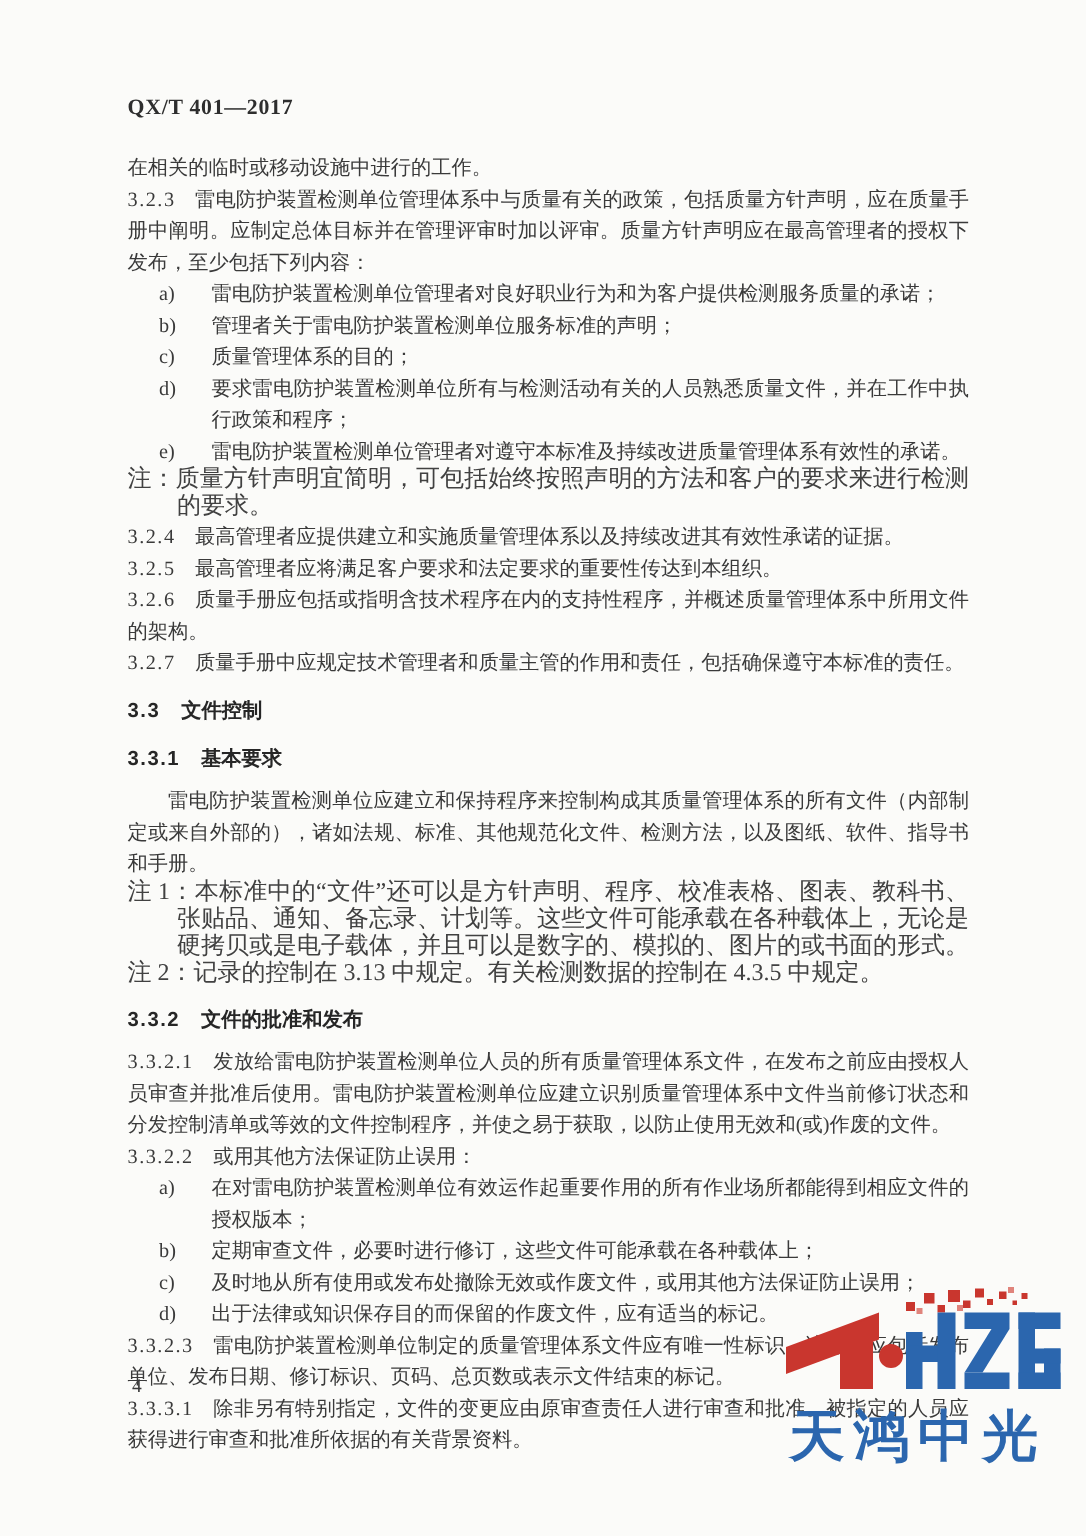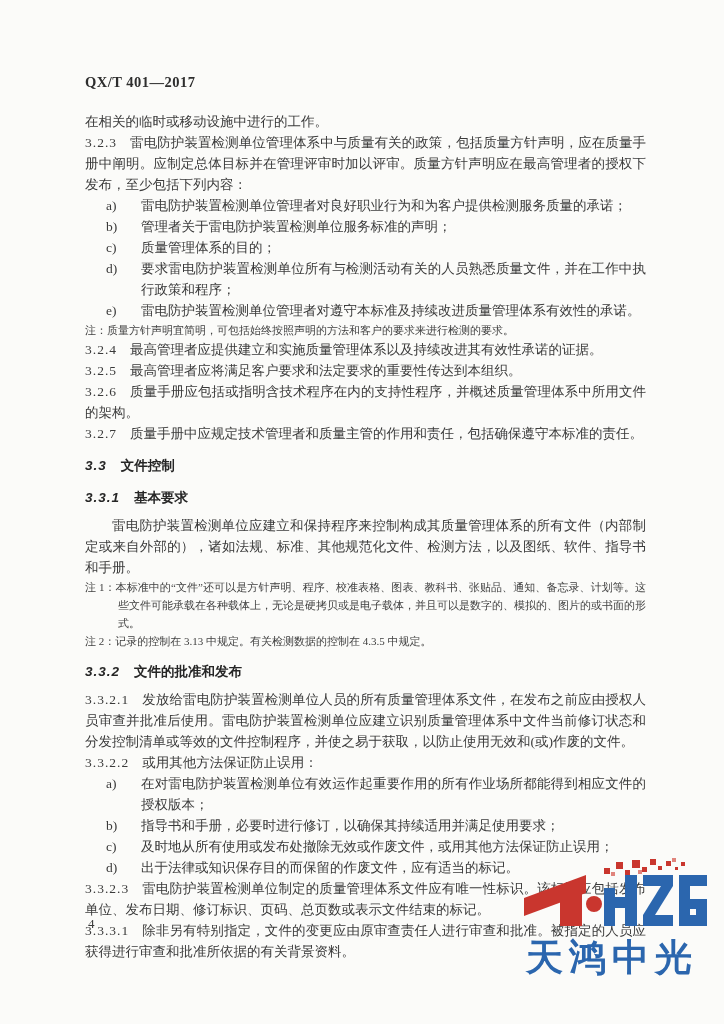--- a/index.html
+++ b/index.html
@@ -5,45 +5,45 @@
   html,body { margin:0; padding:0; background:#e8e8e8; }
   .page {
     position:relative;
     width:724px; height:1024px;
     margin:0 auto;
     background:#fbfbf9;
     font-family:"Liberation Serif","DejaVu Serif",serif;
     color:#3a3a3a;
     overflow:hidden;
   }
-  .inner { position:absolute; left:85px; top:74px; width:561px; }
+  .inner { position:absolute; left:85px; top:64px; width:561px; }
   .doc-code {
     font-weight:bold; font-size:14.5px; letter-spacing:0.5px;
     margin:0 0 20px 0; color:#2e2e2e;
   }
   .body-text p { margin:0; }
   .para, .clause {
     font-size:13.5px; line-height:21px; text-align:justify;
     margin:0;
   }
   .clause .num { margin-right:13px; letter-spacing:1px; white-space:nowrap; }
   .indent-first { text-indent:2em; }
   .li { display:flex; font-size:13.5px; line-height:21px; }
   .li .marker { flex:0 0 35px; padding-left:21px; box-sizing:content-box; }
   .li .li-text { flex:1; text-align:justify; }
   .note {
-    font-size:11px; line-height:18px; text-align:justify;
+    font-size:16px; line-height:18px; text-align:justify;
     padding-left:33px; text-indent:-33px; margin:1px 0; color:#414141;
   }
   .sec {
     font-family:"Liberation Sans","DejaVu Sans",sans-serif;
     font-size:13.5px; font-weight:bold; color:#262626;
     margin:11px 0 7px 0; line-height:21px;
   }
-  .sec .num { margin-right:14px; letter-spacing:1px;font-style:italic; }
+  .sec .num { margin-right:14px; letter-spacing:1px; }
   .page-num {
     position:absolute; left:88px; top:916px;
     font-size:13px; color:#3a3a3a;
   }
   .logo {
     position:absolute; right:12px; top:858px;
     width:188px; height:132px;
   }
   .logo svg { display:block; }
 </style>
@@ -98,21 +98,21 @@
 
       <p class="clause"><span class="num">3.3.2.1</span><span>发放给雷电防护装置检测单位人员的所有质量管理体系文件，在发布之前应由授权人员审查并批准后使用。雷电防护装置检测单位应建立识别质量管理体系中文件当前修订状态和分发控制清单或等效的文件控制程序，并使之易于获取，以防止使用无效和(或)作废的文件。</span></p>
       <p class="clause"><span class="num">3.3.2.2</span><span>或用其他方法保证防止误用：</span></p>
 
       <div class="li">
         <span class="marker">a)</span>
         <span class="li-text">在对雷电防护装置检测单位有效运作起重要作用的所有作业场所都能得到相应文件的授权版本；</span>
       </div>
       <div class="li">
         <span class="marker">b)</span>
-        <span class="li-text">指导书和手册，必要时进行修订，以确保其持续适用并满足使用要求；</span>
+        <span class="li-text">定期审查文件，必要时进行修订，这些文件可能承载在各种载体上；</span>
       </div>
       <div class="li">
         <span class="marker">c)</span>
         <span class="li-text">及时地从所有使用或发布处撤除无效或作废文件，或用其他方法保证防止误用；</span>
       </div>
       <div class="li">
         <span class="marker">d)</span>
         <span class="li-text">出于法律或知识保存目的而保留的作废文件，应有适当的标记。</span>
       </div>
 

